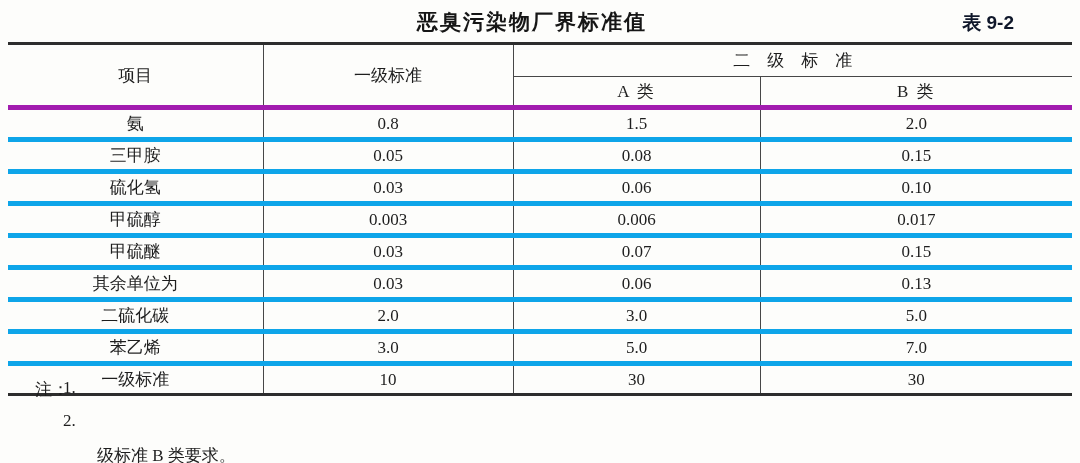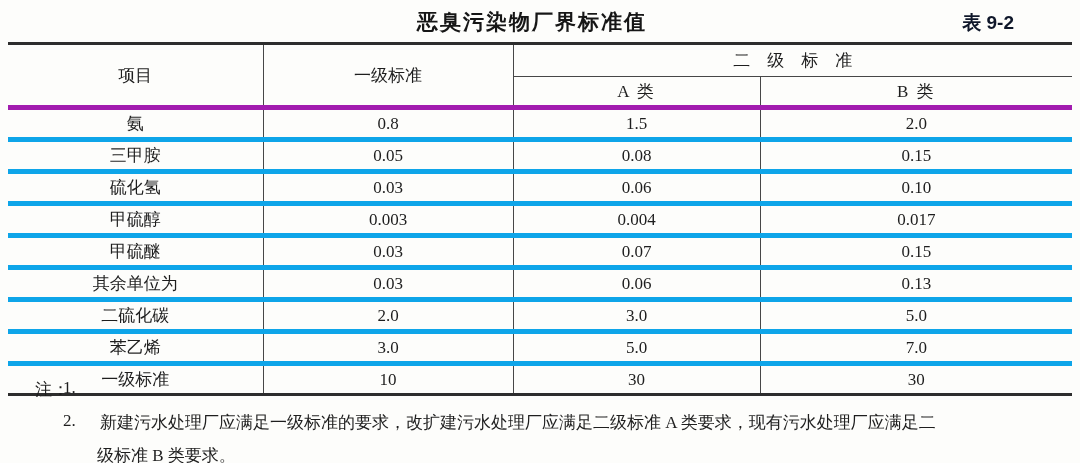--- a/index.html
+++ b/index.html
@@ -150,21 +150,21 @@
     </tr>
     <tr>
       <td class="v-sep">硫化氢</td>
       <td class="v-sep">0.03</td>
       <td class="v-sep">0.06</td>
       <td>0.10</td>
     </tr>
     <tr>
       <td class="v-sep">甲硫醇</td>
       <td class="v-sep">0.003</td>
-      <td class="v-sep">0.004</td>
+      <td class="v-sep">0.006</td>
       <td>0.017</td>
     </tr>
     <tr>
       <td class="v-sep">甲硫醚</td>
       <td class="v-sep">0.03</td>
       <td class="v-sep">0.07</td>
       <td>0.15</td>
     </tr>
     <tr>
       <td class="v-sep">其余单位为</td>
@@ -190,15 +190,14 @@
       <td class="v-sep">30</td>
       <td>30</td>
     </tr>
   </tbody>
 </table>
 
 <div class="notes">
   <span class="note-piece notes-label">注：</span>
   <span class="note-piece note1-num">1.</span>
   <span class="note-piece note2-num">2.</span>
-  <span class="note-piece note2-text">新建污水处理厂应满足一级标准的要求，改扩建污水处理厂应满足二级标准 A 类要求，现有污水处理厂应满足二</span>
   <span class="note-piece note2-cont">级标准 B 类要求。</span>
 </div>
 
 </body></html>

